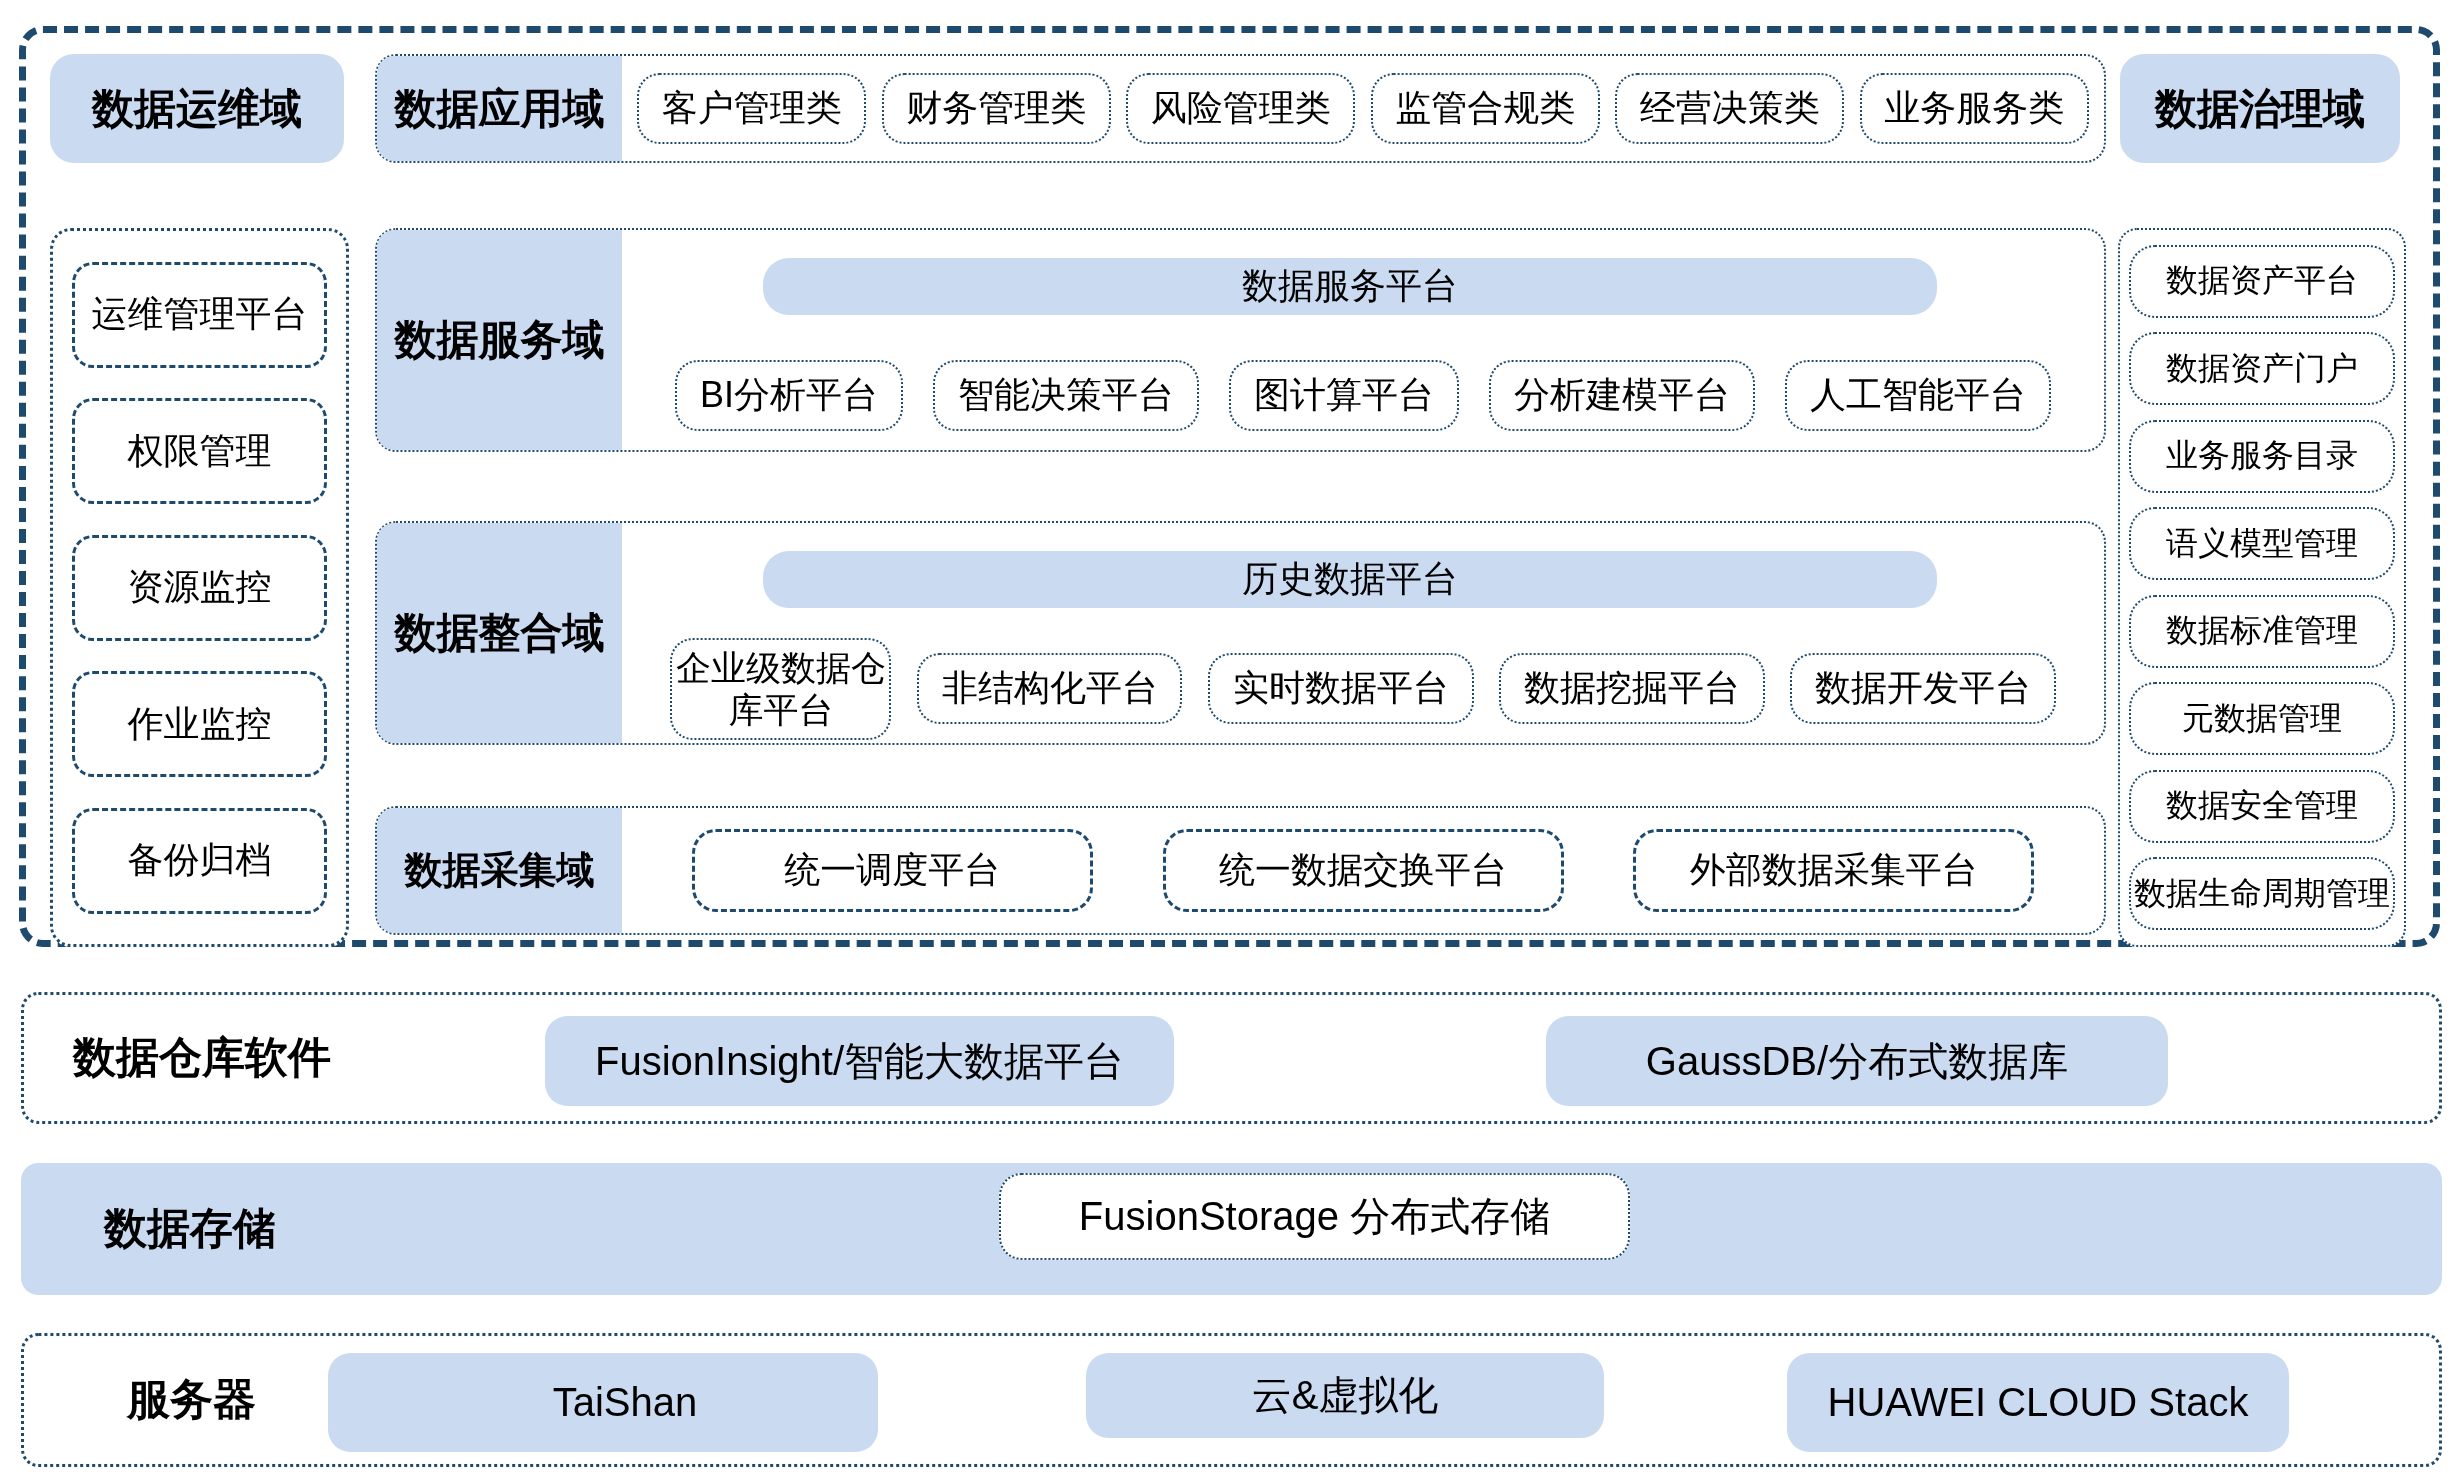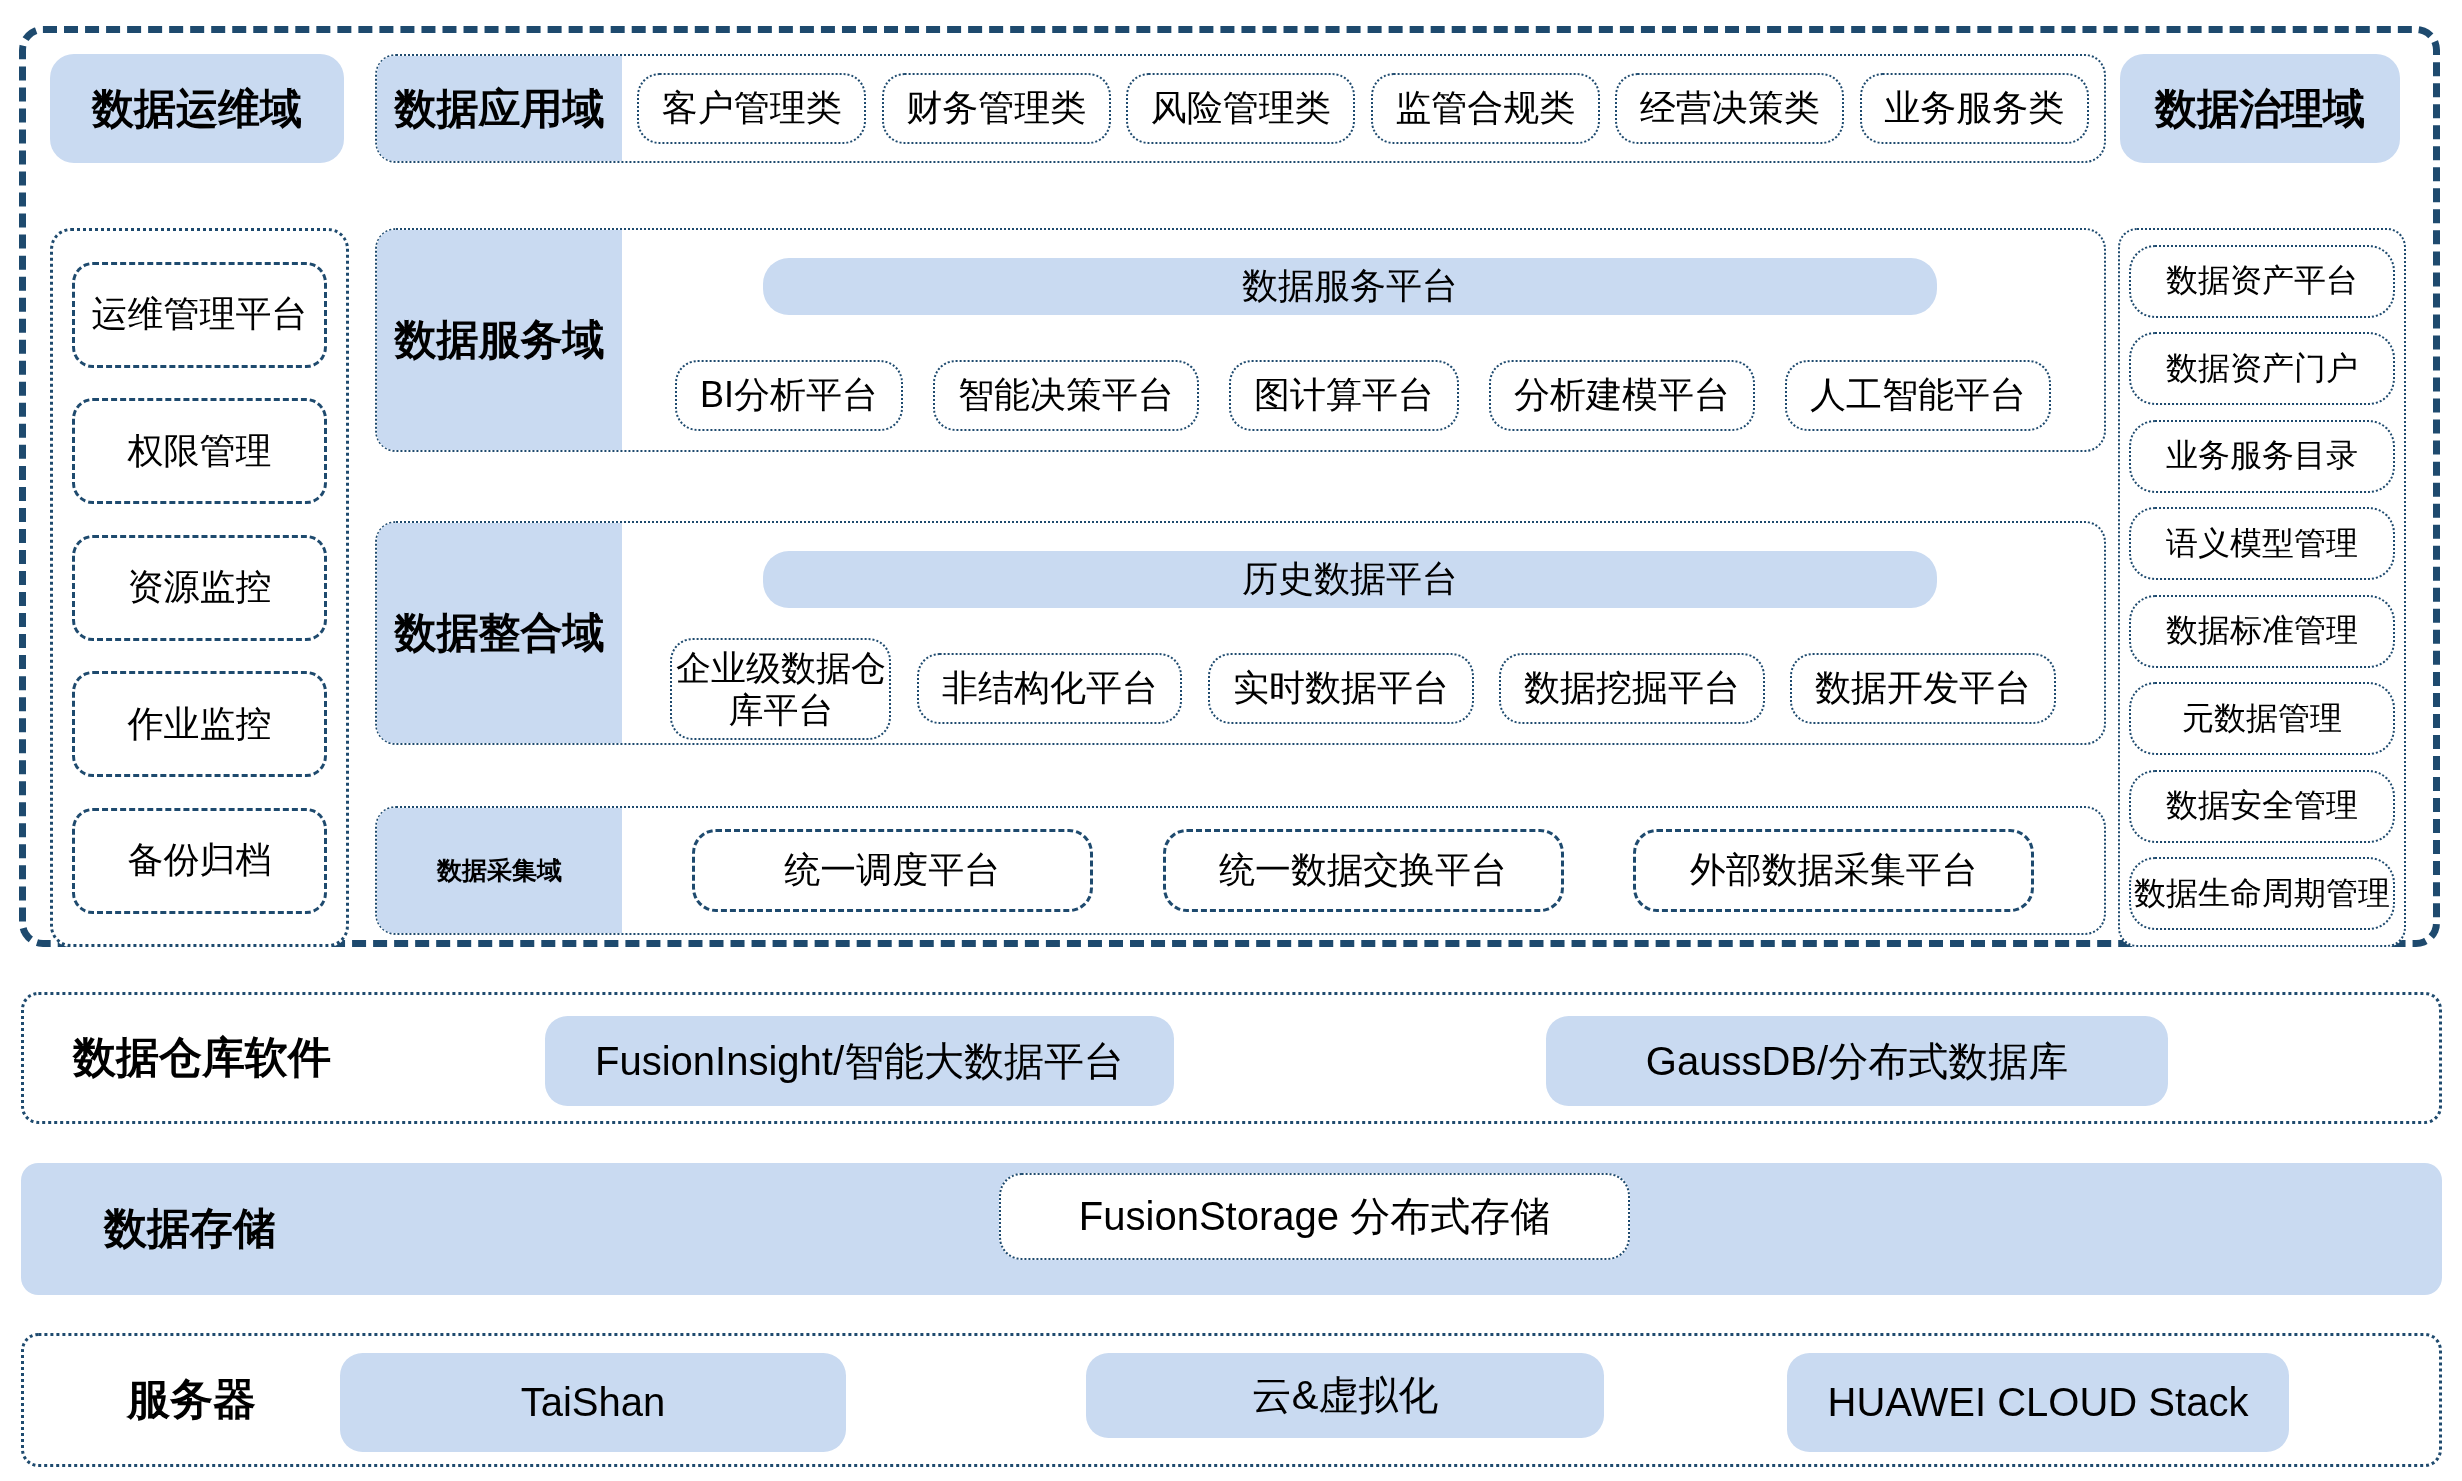--- a/index.html
+++ b/index.html
@@ -202,40 +202,40 @@
         <div class="pill two-line">企业级数据仓库平台</div>
         <div class="pill">非结构化平台</div>
         <div class="pill">实时数据平台</div>
         <div class="pill">数据挖掘平台</div>
         <div class="pill">数据开发平台</div>
       </div>
     </div>
   </div>
 
   <div class="section" style="top:806px;height:129px;">
-    <div class="domain-label" style="font-size:25px;">数据采集域</div>
+    <div class="domain-label" style="font-size:38px;">数据采集域</div>
     <div class="collect-items">
       <div class="pill dashed collect">统一调度平台</div>
       <div class="pill dashed collect">统一数据交换平台</div>
       <div class="pill dashed collect">外部数据采集平台</div>
     </div>
   </div>
 
   <div class="bottom-row row-border" style="top:992px;">
     <div class="row-label" style="left:49px;">数据仓库软件</div>
     <div class="abs-bluebox" style="left:521px;top:21px;width:629px;height:90px;">FusionInsight/智能大数据平台</div>
     <div class="abs-bluebox" style="left:1522px;top:21px;width:622px;height:90px;">GaussDB/分布式数据库</div>
   </div>
 
   <div class="bottom-row storage-row" style="top:1163px;">
     <div class="row-label" style="left:83px;">数据存储</div>
     <div class="whitebox">FusionStorage 分布式存储</div>
   </div>
 
   <div class="bottom-row row-border" style="top:1333px;height:134px;">
     <div class="row-label" style="left:103px;">服务器</div>
-    <div class="abs-bluebox" style="left:316px;top:17.4px;width:506px;height:99px;">TaiShan</div>
+    <div class="abs-bluebox" style="left:304px;top:17.4px;width:506px;height:99px;padding-left:44px;">TaiShan</div>
     <div class="abs-bluebox" style="left:1062px;top:17.4px;width:518px;height:85px;">云&amp;虚拟化</div>
     <div class="abs-bluebox" style="left:1763px;top:17.4px;width:502px;height:99px;">HUAWEI CLOUD Stack</div>
   </div>
 
 </div>
 
 
 </body></html>

